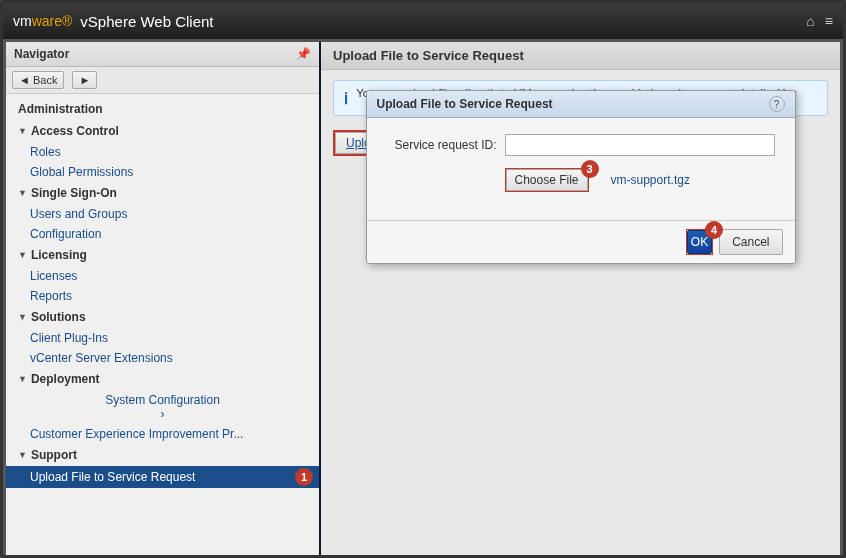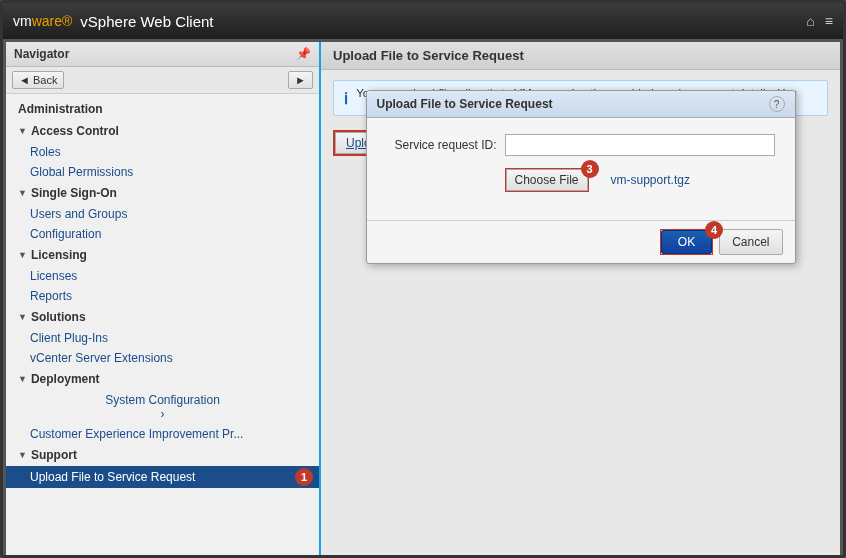--- a/index.html
+++ b/index.html
@@ -49,21 +49,21 @@
       display: flex;
       height: calc(558px - 36px);
       border: 3px solid #555;
     }
 
     
     .sidebar {
       width: 315px;
       min-width: 315px;
       background: #f0f0f0;
-      border-right: 2px solid #0ea5e9;
+      border-right: 2px solid #0f172a;
       display: flex;
       flex-direction: column;
       overflow: hidden;
     }
     .sidebar-header {
       background: linear-gradient(to bottom, #e8e8e8, #d8d8d8);
       border-bottom: 1px solid #bbb;
       padding: 5px 8px;
       display: flex;
       align-items: center;
@@ -79,21 +79,20 @@
       font-size: 12px;
     }
     .sidebar-nav {
       padding: 4px 0;
       display: flex;
       gap: 8px;
       align-items: center;
       border-bottom: 1px solid #ccc;
       padding: 4px 6px;
       background: #e8e8e8;
-      justify-content: space-between;
     }
     .nav-btn {
       background: linear-gradient(to bottom, #f5f5f5, #e0e0e0);
       border: 1px solid #aaa;
       border-radius: 2px;
       padding: 2px 6px;
       font-size: 11px;
       color: #333;
       cursor: pointer;
       display: flex;
@@ -287,21 +286,21 @@
       border-top: 1px solid #ccc;
     }
     .btn-ok-outer {
       border: 1px solid #c0392b;
       display: inline-block;
     }
     .btn-ok {
       background: linear-gradient(to bottom, #1a5fb0, #1040a0);
       color: #fff;
       border: 1px solid #0a3080;
-      padding: 4px 16px;
+      padding: 4px 3px;
       font-size: 12px;
       cursor: pointer;
       border-radius: 2px;
     }
     .btn-cancel {
       background: linear-gradient(to bottom, #f5f5f5, #e0e0e0);
       color: #333;
       border: 1px solid #aaa;
       padding: 4px 12px;
       font-size: 12px;

